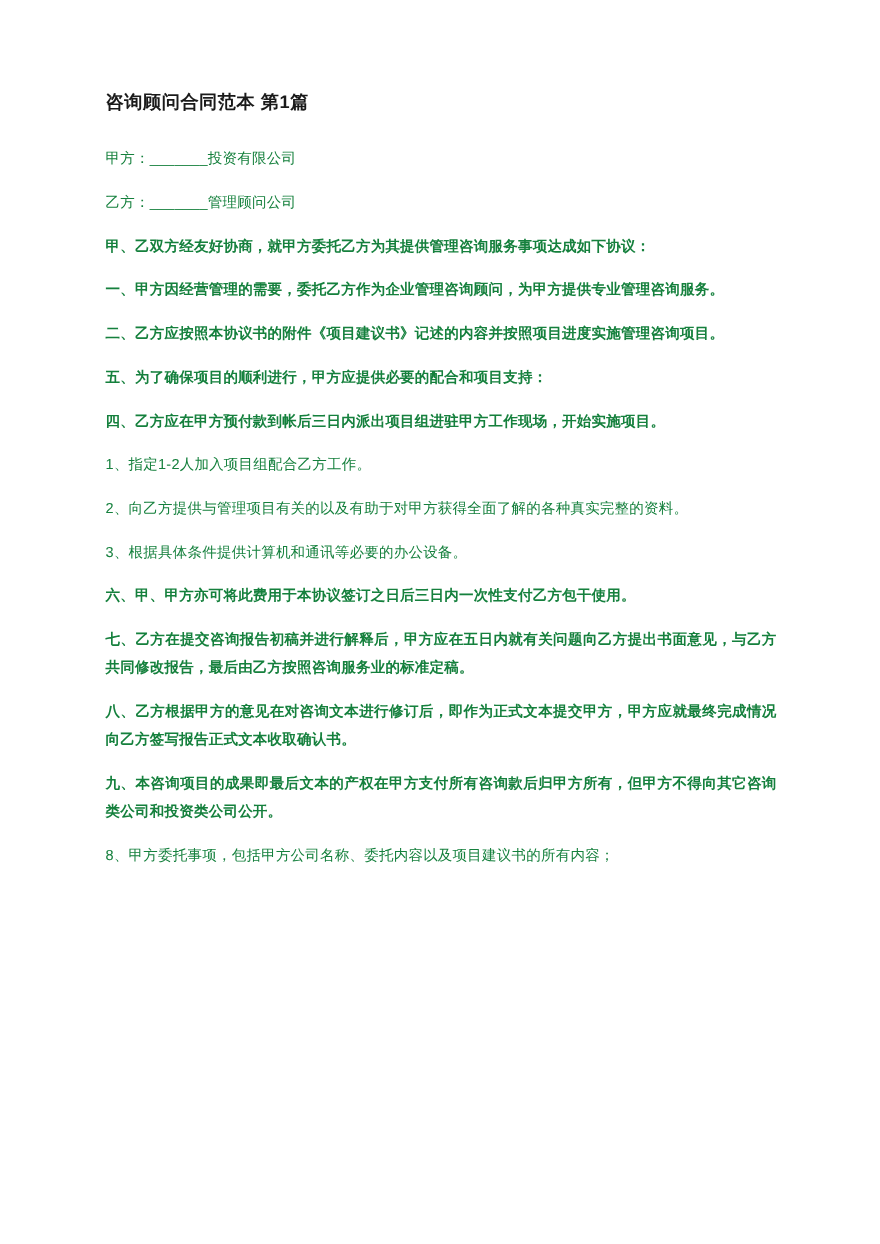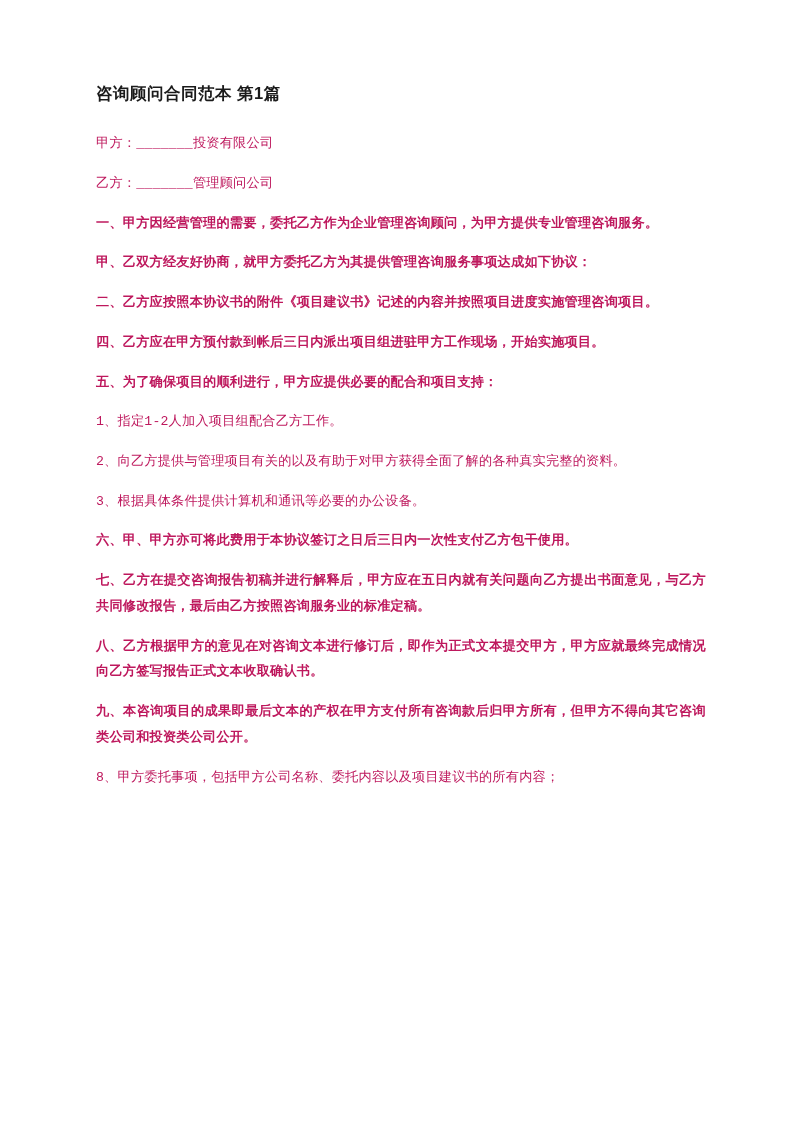--- a/index.html
+++ b/index.html
@@ -25,23 +25,23 @@
   .doc-title {
     font-family: "Liberation Sans", "DejaVu Sans", sans-serif;
     font-size: 16.5px;
     font-weight: bold;
     color: #1a1a1a;
     letter-spacing: 0.5px;
     margin: 0 0 26px 0;
     line-height: 1.4;
   }
   .para {
-    font-family: Liberation Mono, monospace;
+    font-family: Liberation Sans, sans-serif;
     font-size: 13.2px;
-    color: #be185d;
+    color: #15803d;
     line-height: 1.95;
     margin: 0 0 14px 0;
     text-align: justify;
     letter-spacing: 0.2px;
   }
   .para.bold {
     font-weight: bold;
   }
   .para:last-child {
     margin-bottom: 0;
@@ -49,25 +49,25 @@
 </style>
 </head>
 <body>
 
 <div class="page">
   <div class="doc-body">
     <h1 class="doc-title">咨询顾问合同范本 第1篇</h1>
 
     <p class="para">甲方：_______投资有限公司</p>
     <p class="para">乙方：_______管理顾问公司</p>
+    <p class="para bold">甲、乙双方经友好协商，就甲方委托乙方为其提供管理咨询服务事项达成如下协议：</p>
     <p class="para bold">一、甲方因经营管理的需要，委托乙方作为企业管理咨询顾问，为甲方提供专业管理咨询服务。</p>
-    <p class="para bold">甲、乙双方经友好协商，就甲方委托乙方为其提供管理咨询服务事项达成如下协议：</p>
     <p class="para bold">二、乙方应按照本协议书的附件《项目建议书》记述的内容并按照项目进度实施管理咨询项目。</p>
+    <p class="para bold">五、为了确保项目的顺利进行，甲方应提供必要的配合和项目支持：</p>
     <p class="para bold">四、乙方应在甲方预付款到帐后三日内派出项目组进驻甲方工作现场，开始实施项目。</p>
-    <p class="para bold">五、为了确保项目的顺利进行，甲方应提供必要的配合和项目支持：</p>
     <p class="para">1、指定1-2人加入项目组配合乙方工作。</p>
     <p class="para">2、向乙方提供与管理项目有关的以及有助于对甲方获得全面了解的各种真实完整的资料。</p>
     <p class="para">3、根据具体条件提供计算机和通讯等必要的办公设备。</p>
     <p class="para bold">六、甲、甲方亦可将此费用于本协议签订之日后三日内一次性支付乙方包干使用。</p>
     <p class="para bold">七、乙方在提交咨询报告初稿并进行解释后，甲方应在五日内就有关问题向乙方提出书面意见，与乙方共同修改报告，最后由乙方按照咨询服务业的标准定稿。</p>
     <p class="para bold">八、乙方根据甲方的意见在对咨询文本进行修订后，即作为正式文本提交甲方，甲方应就最终完成情况向乙方签写报告正式文本收取确认书。</p>
     <p class="para bold">九、本咨询项目的成果即最后文本的产权在甲方支付所有咨询款后归甲方所有，但甲方不得向其它咨询类公司和投资类公司公开。</p>
     <p class="para">8、甲方委托事项，包括甲方公司名称、委托内容以及项目建议书的所有内容；</p>
   </div>
 </div>

